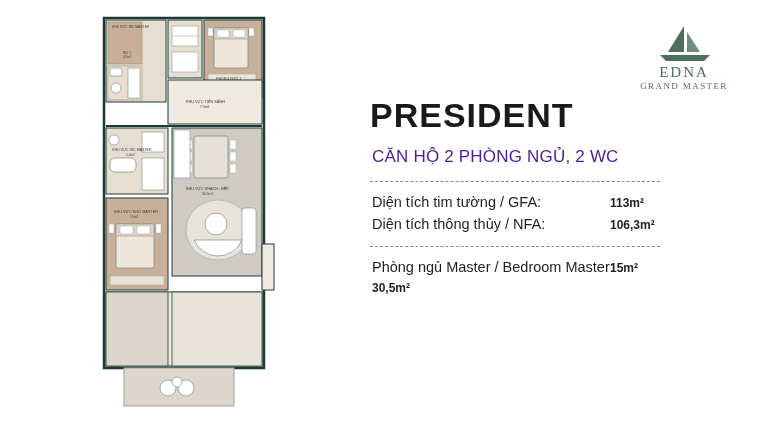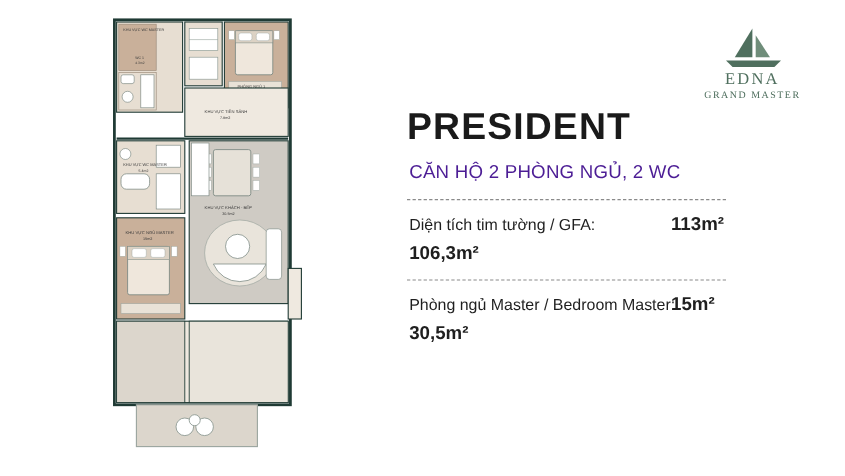--- a/index.html
+++ b/index.html
@@ -97,21 +97,21 @@
     margin-bottom: 6px;
     font-size: 14.5px;
     color: #1f1f1f;
   }
   .row .lab {
     width: 238px;
     white-space: nowrap;
   }
   .row .val {
     font-weight: bold;
-    font-size: 17px;
+    font-size: 12px;
     white-space: nowrap;
   }
   .group-gap { height: 8px; }
 
   
   .fp-label { font-family: "Liberation Sans", sans-serif; fill: #3a3a3a; }
 </style>
 </head>
 <body>
 
@@ -221,20 +221,21 @@
     <div id="subtitle">CĂN HỘ 2 PHÒNG NGỦ, 2 WC</div>
 
     <div class="divider"></div>
 
     <div class="rows">
       <div class="row">
         <span class="lab">Diện tích tim tường / GFA:</span>
         <span class="val">113m²</span>
       </div>
       <div class="row">
+        <span class="lab">Diện tích thông thủy / NFA:</span>
         <span class="val">106,3m²</span>
       </div>
     </div>
 
     <div class="group-gap"></div>
     <div class="divider"></div>
 
     <div class="rows">
       <div class="row">
         <span class="lab">Phòng ngủ Master / Bedroom Master:</span>

